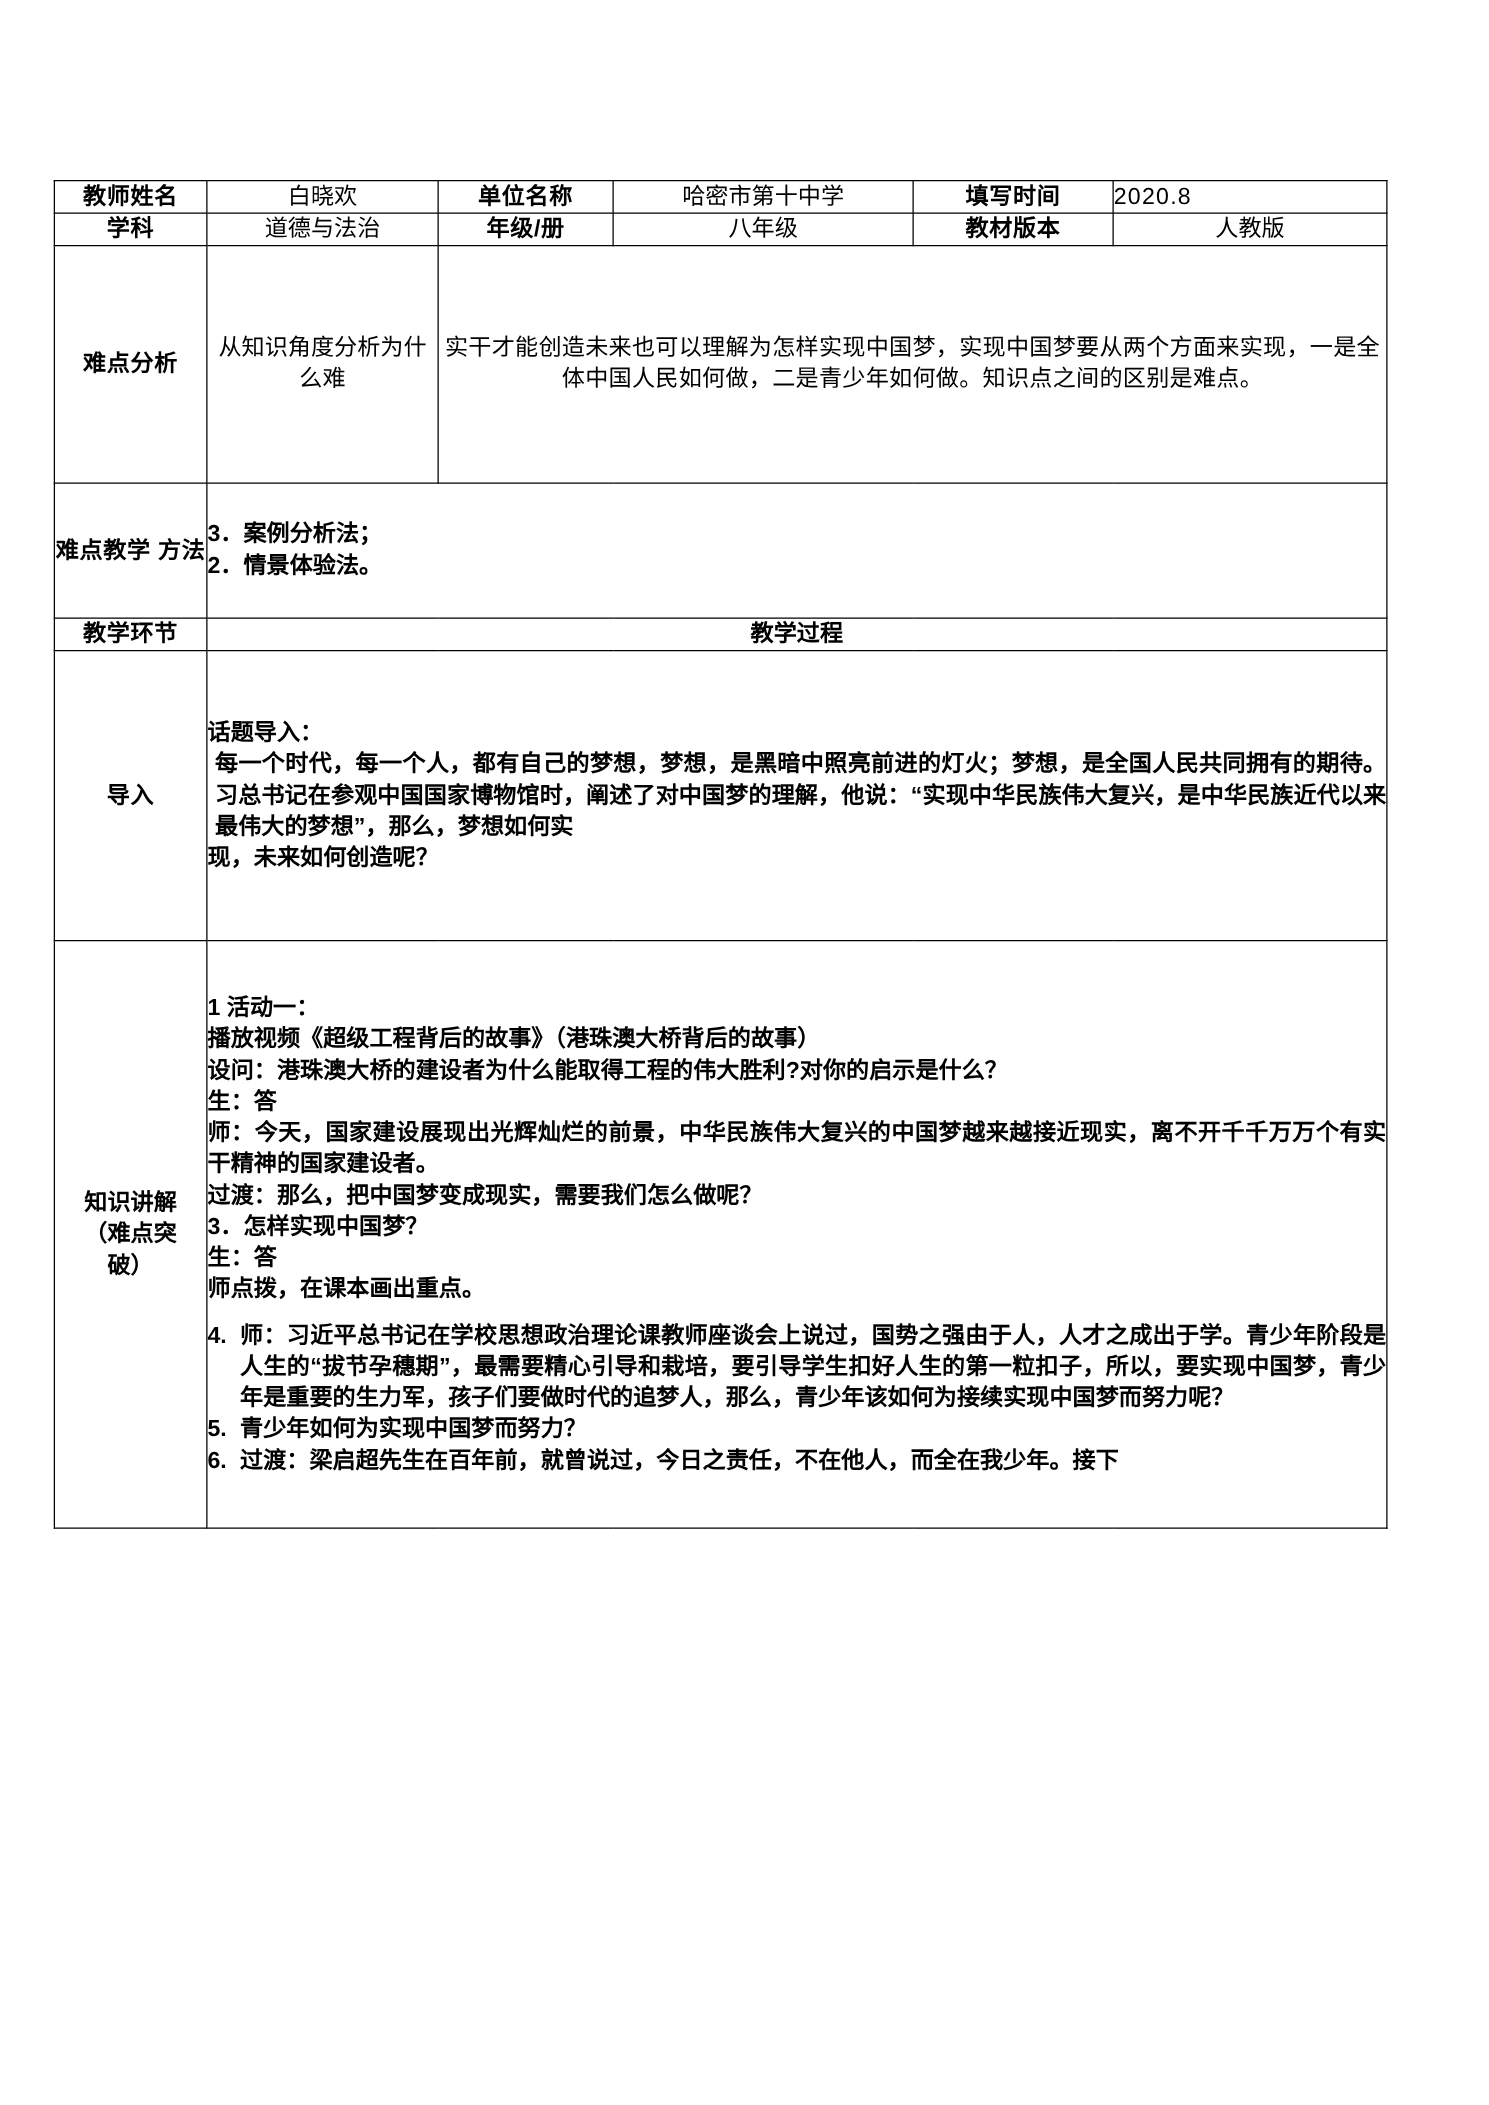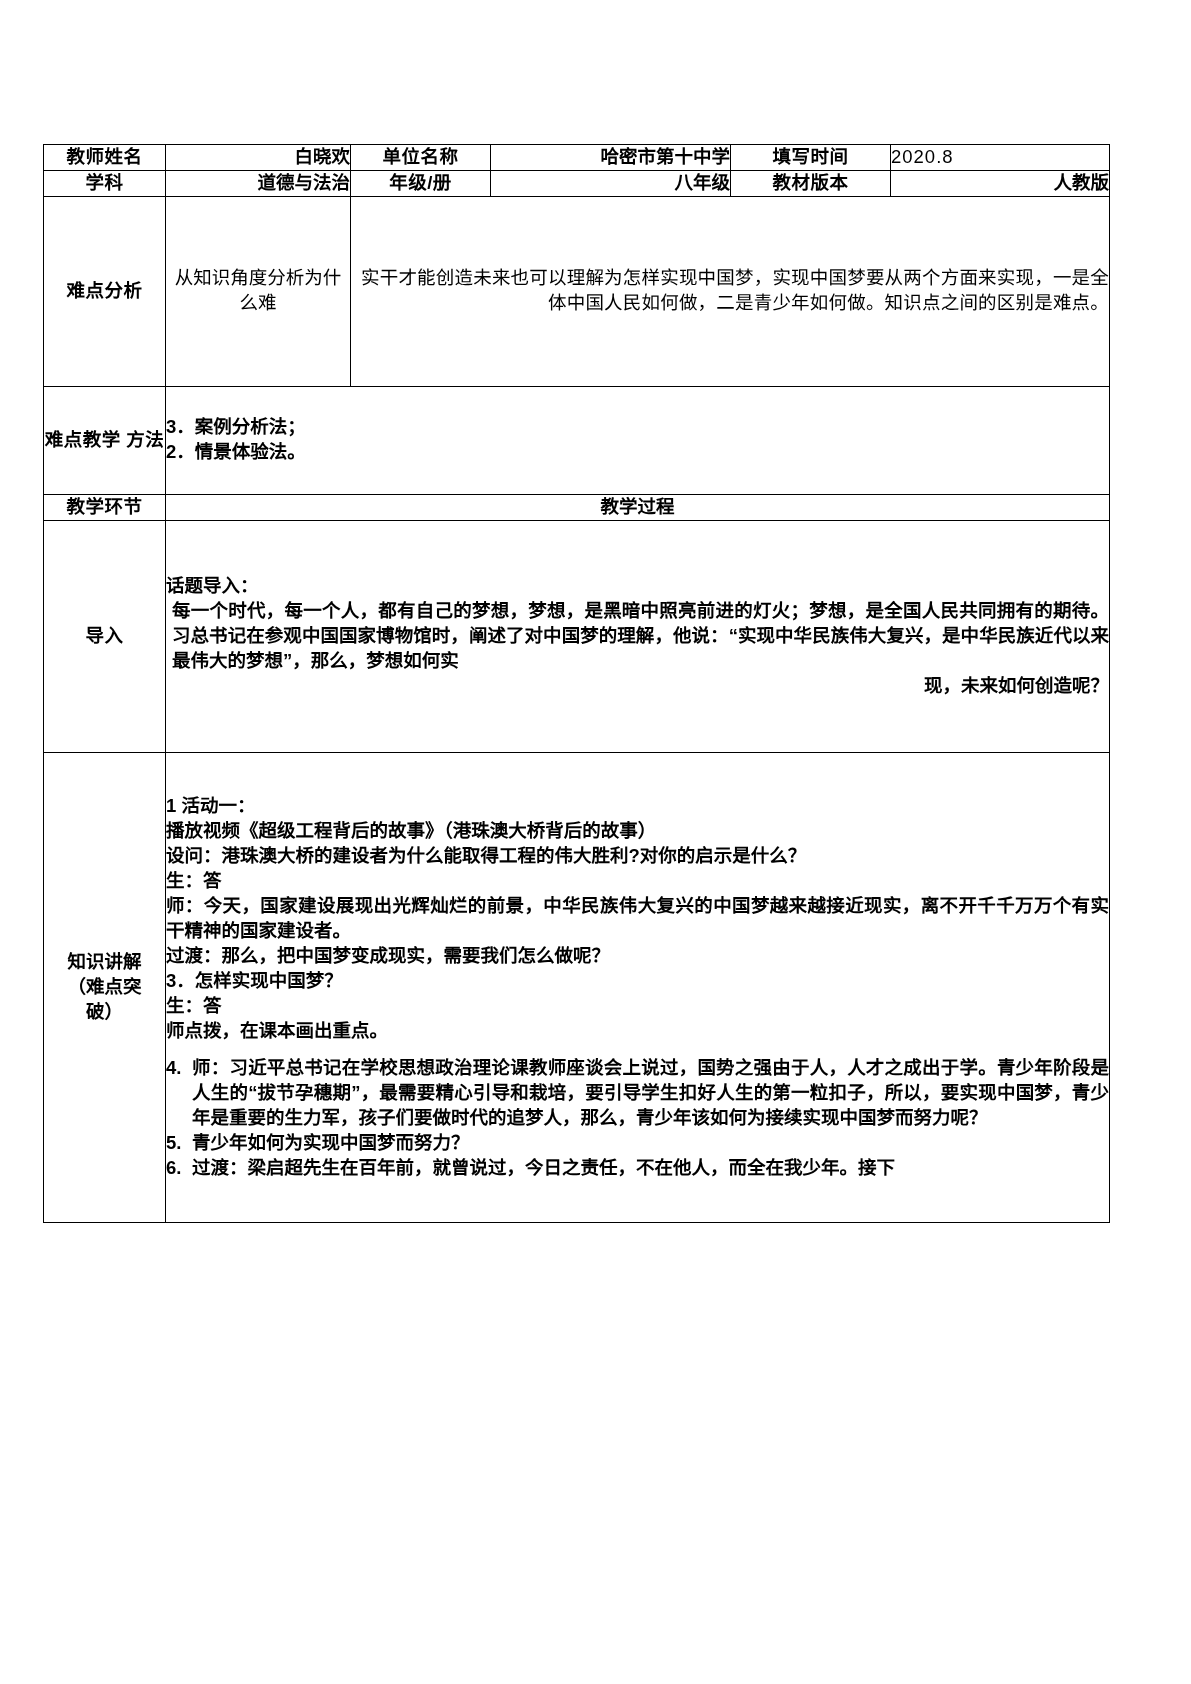--- a/index.html
+++ b/index.html
@@ -41,22 +41,22 @@
     font-size: 18.5px;
     line-height: 1.35;
   }
   .lbl {
     text-align: center;
     font-weight: bold;
     letter-spacing: 0.5px;
     padding: 6px 2px;
   }
   .val {
-    text-align: right;
-    font-weight: bold;
+    text-align: center;
+    font-weight: normal;
     padding: 6px 4px;
     margin-top: 10px;
   }
   .val-num {
     text-align: left;
     font-weight: normal;
     padding: 6px 4px;
     letter-spacing: 1px;
   }
   .title-cell {
@@ -68,21 +68,21 @@
   }
   .sub-label {
     text-align: center;
     font-weight: normal;
     font-size: 16.5px;
     line-height: 1.5;
     padding: 8px 14px;
     vertical-align: middle;
   }
   .analysis-body {
-    text-align: right;
+    text-align: center;
     font-size: 19px;
     line-height: 1.65;
     padding: 34px 12px 10px 10px;
     vertical-align: top;
     letter-spacing: 0.2px;
   }
   .method-body {
     text-align: left;
     font-weight: bold;
     font-size: 19px;
@@ -113,21 +113,21 @@
   }
   .intro-body .p-text {
     display: block;
     text-indent: 0;
     padding-left: 6px;
     text-align: justify;
     text-justify: inter-ideograph;
   }
   .intro-body .p-tail {
     display: block;
-    text-align: right;
+    text-align: left;
   }
   .know-label {
     text-align: center;
     font-weight: bold;
     font-size: 18px;
     line-height: 1.5;
     padding: 10px 2px;
     vertical-align: top;
   }
   .know-label span { display: block; }

